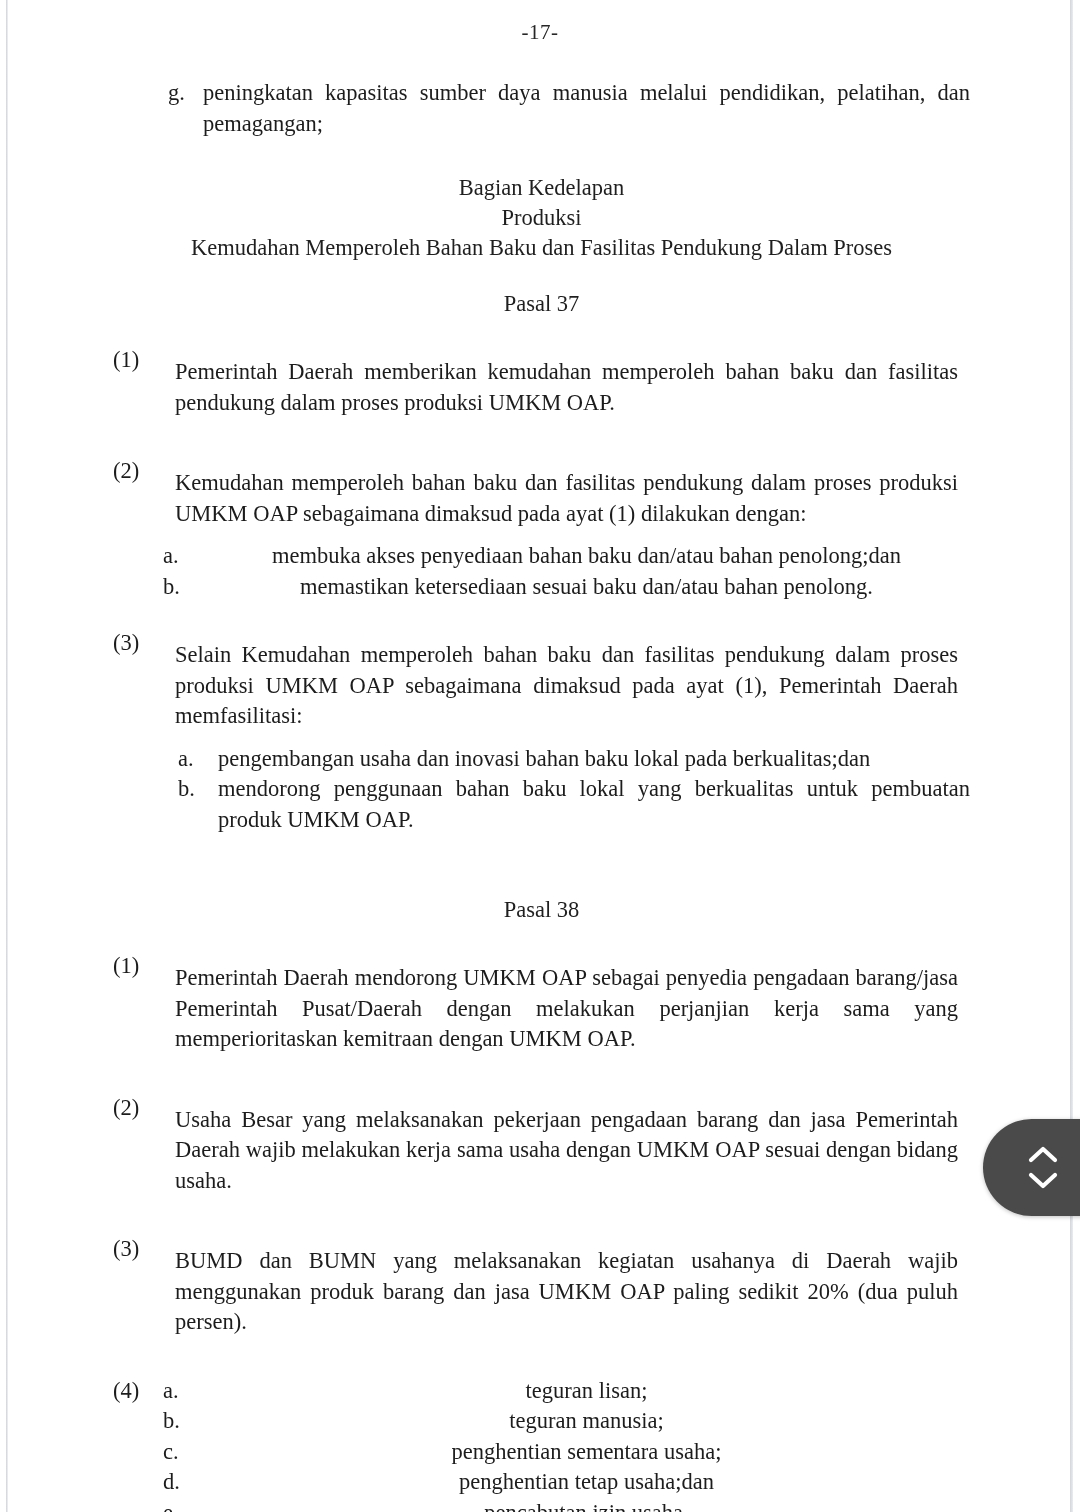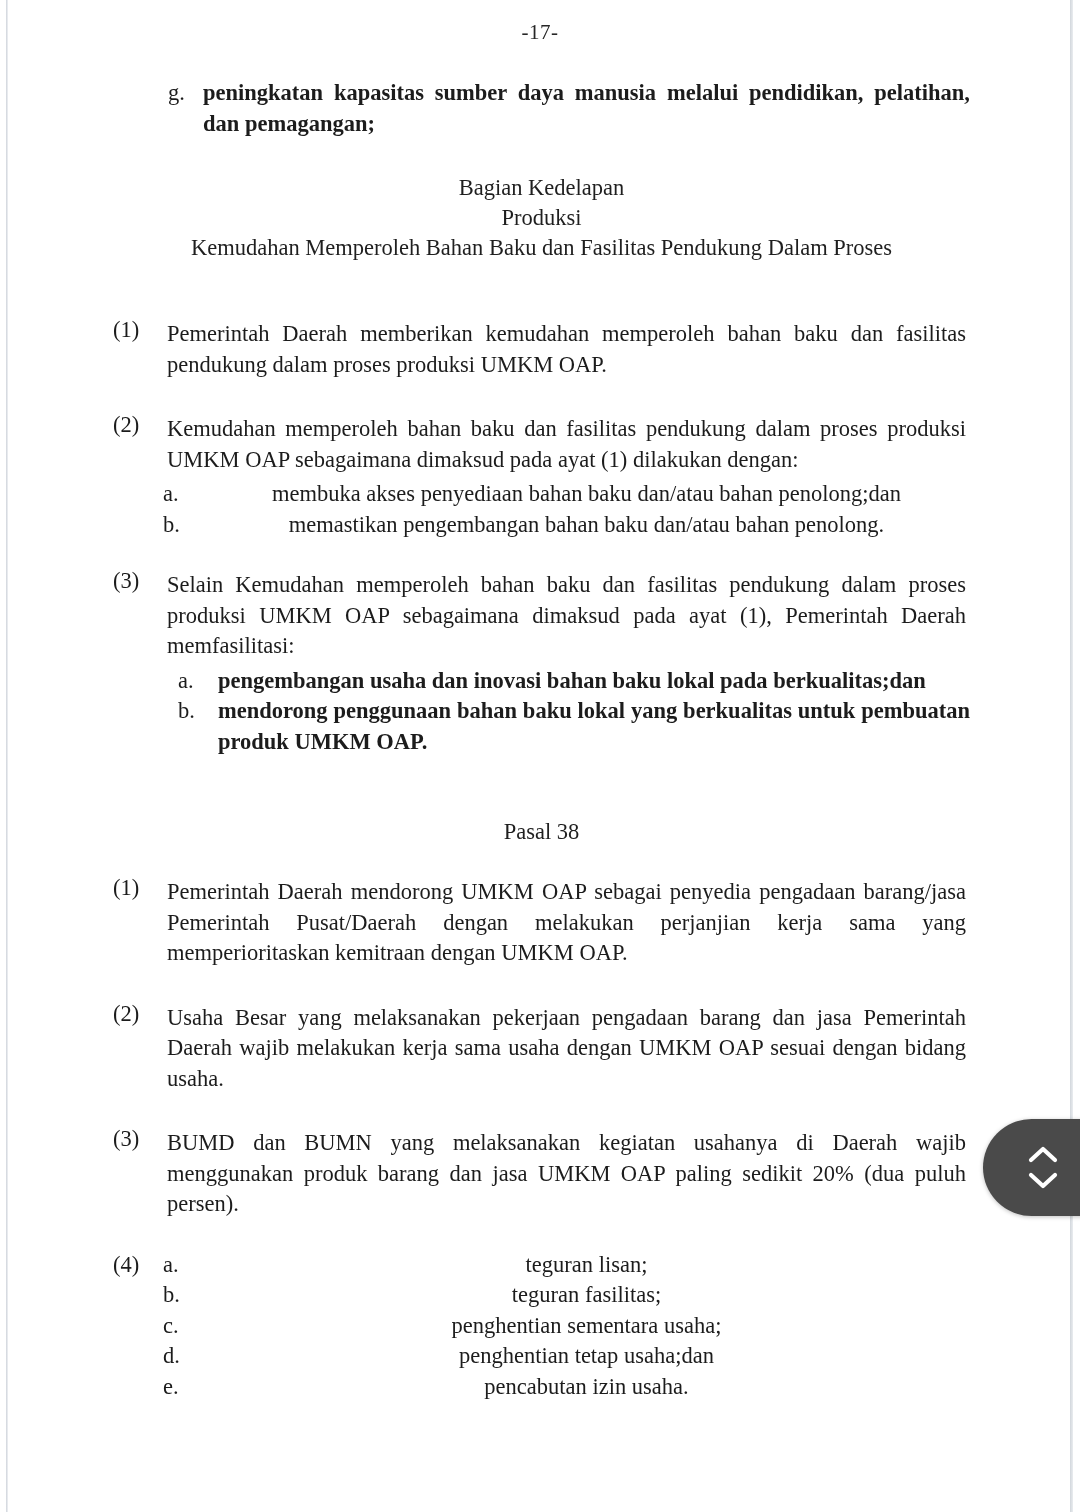--- a/index.html
+++ b/index.html
@@ -90,21 +90,21 @@
     flex: 0 0 50px;
     text-align: left;
     white-space: nowrap;
   }
   .clause-body {
     flex: 1 1 auto;
     text-align: justify;
     text-justify: inter-word;
   }
   .clause-body > p {
-    margin: 4px;
+    margin: 12px;
   }
 
   
   .sub-list {
     margin: 0;
     padding: 0;
     list-style: none;
   }
   .sub-item {
     display: flex;
@@ -116,21 +116,20 @@
     flex: 0 0 40px;
     white-space: nowrap;
   }
   .sub-text {
     flex: 1 1 auto;
     text-align: center;
   }
   .sub-text.justified {
     text-align: justify;
     text-justify: inter-word;
-    font-weight: bold;
   }
 
   
   .sub-list.deep { margin-left: 15px; }
 
   
   .top-item {
     display: flex;
     align-items: flex-start;
     font-size: 22.5px;
@@ -184,20 +183,21 @@
     <div class="gap-lg"></div>
 
     <div class="center-block">
       <span class="center-line">Bagian Kedelapan</span>
       <span class="center-line">Produksi</span>
       <span class="center-line">Kemudahan Memperoleh Bahan Baku dan Fasilitas Pendukung Dalam Proses</span>
     </div>
 
     <div class="gap-md"></div>
 
+    <div class="pasal">Pasal 37</div>
 
     <div class="gap-md"></div>
 
     <div class="clause">
       <span class="clause-marker">(1)</span>
       <div class="clause-body">
         <p>Pemerintah Daerah memberikan kemudahan memperoleh bahan baku dan fasilitas pendukung dalam proses produksi UMKM OAP.</p>
       </div>
     </div>
 
@@ -207,21 +207,21 @@
       <span class="clause-marker">(2)</span>
       <div class="clause-body">
         <p>Kemudahan memperoleh bahan baku dan fasilitas pendukung dalam proses produksi UMKM OAP sebagaimana dimaksud pada ayat (1) dilakukan dengan:</p>
         <ul class="sub-list">
           <li class="sub-item">
             <span class="sub-marker">a.</span>
             <span class="sub-text">membuka akses penyediaan bahan baku dan/atau bahan penolong;dan</span>
           </li>
           <li class="sub-item">
             <span class="sub-marker">b.</span>
-            <span class="sub-text">memastikan pengembangan bahan baku dan/atau bahan penolong.</span>
+            <span class="sub-text">memastikan ketersediaan sesuai baku dan/atau bahan penolong.</span>
           </li>
         </ul>
       </div>
     </div>
 
     <div class="gap-md"></div>
 
     <div class="clause">
       <span class="clause-marker">(3)</span>
       <div class="clause-body">
@@ -278,21 +278,21 @@
     <div class="clause">
       <span class="clause-marker">(4)</span>
       <div class="clause-body">
         <ul class="sub-list">
           <li class="sub-item">
             <span class="sub-marker">a.</span>
             <span class="sub-text">teguran lisan;</span>
           </li>
           <li class="sub-item">
             <span class="sub-marker">b.</span>
-            <span class="sub-text">teguran fasilitas;</span>
+            <span class="sub-text">teguran manusia;</span>
           </li>
           <li class="sub-item">
             <span class="sub-marker">c.</span>
             <span class="sub-text">penghentian sementara usaha;</span>
           </li>
           <li class="sub-item">
             <span class="sub-marker">d.</span>
             <span class="sub-text">penghentian tetap usaha;dan</span>
           </li>
           <li class="sub-item">

